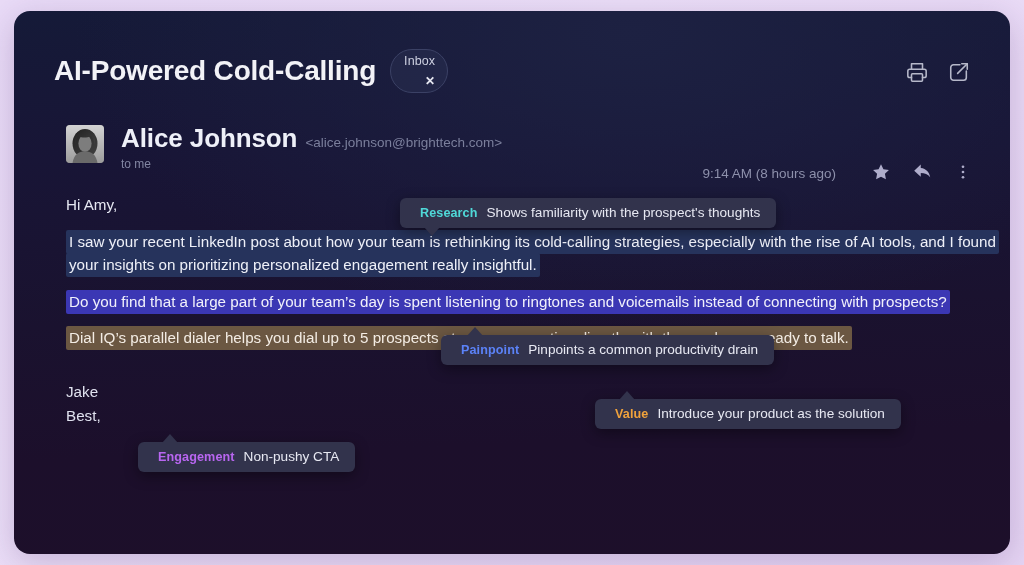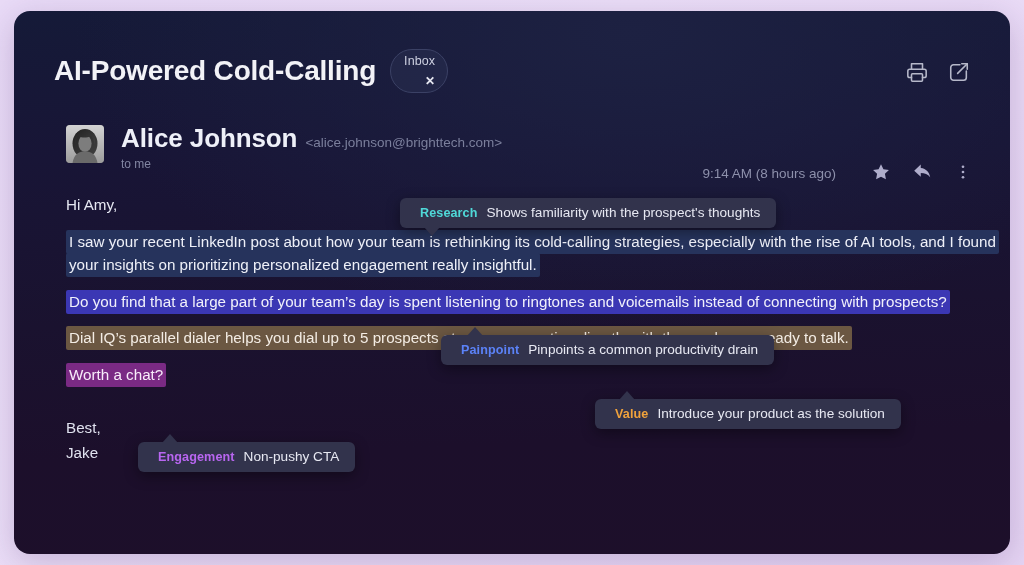--- a/index.html
+++ b/index.html
@@ -301,27 +301,24 @@
     </div>
 
     <div class="para">
       <span class="hl hl-painpoint">Do you find that a large part of your team’s day is spent listening to ringtones and voicemails instead of connecting with prospects?</span>
     </div>
 
     <div class="para">
       <span class="hl hl-value">Dial IQ’s parallel dialer helps you dial up to 5 prospects at once, connecting directly with those who are ready to talk.</span>
     </div>
 
-    <div class="para tight">
-      <span class="hl hl-engagement">Worth a chat?</span>
-    </div>
 
     <div id="sig">
+      <div>Jake</div>
       <div>Best,</div>
-      <div>Jake</div>
     </div>
   </div>
 
   <div class="callout tail-down" id="callout-research">
     <span class="tag" style="color:#4fd8d8">Research</span>
     <span class="desc">Shows familiarity with the prospect's thoughts</span>
   </div>
 
   <div class="callout tail-up" id="callout-painpoint">
     <span class="tag" style="color:#5b82f7">Painpoint</span>

